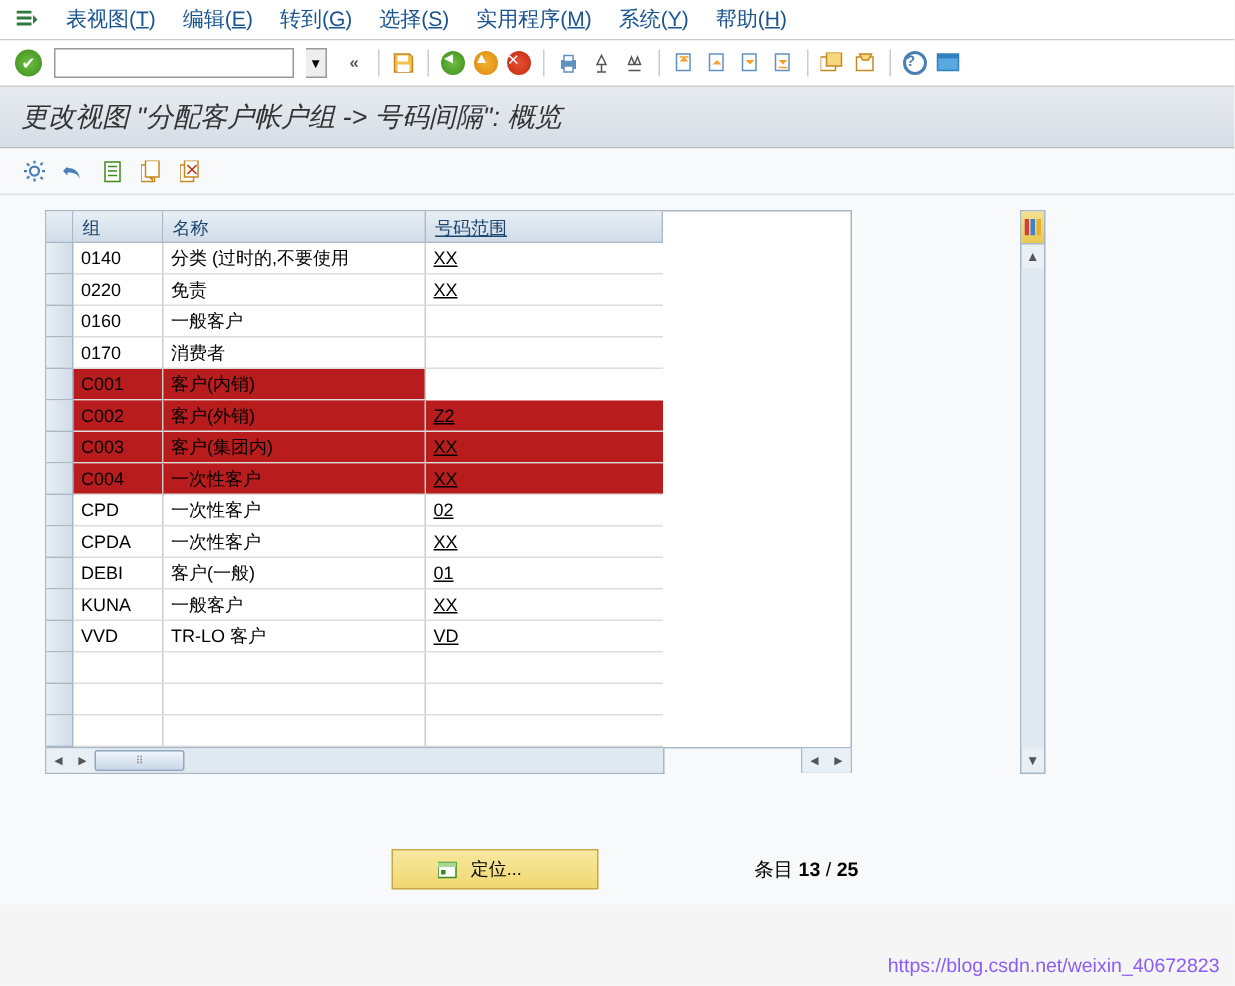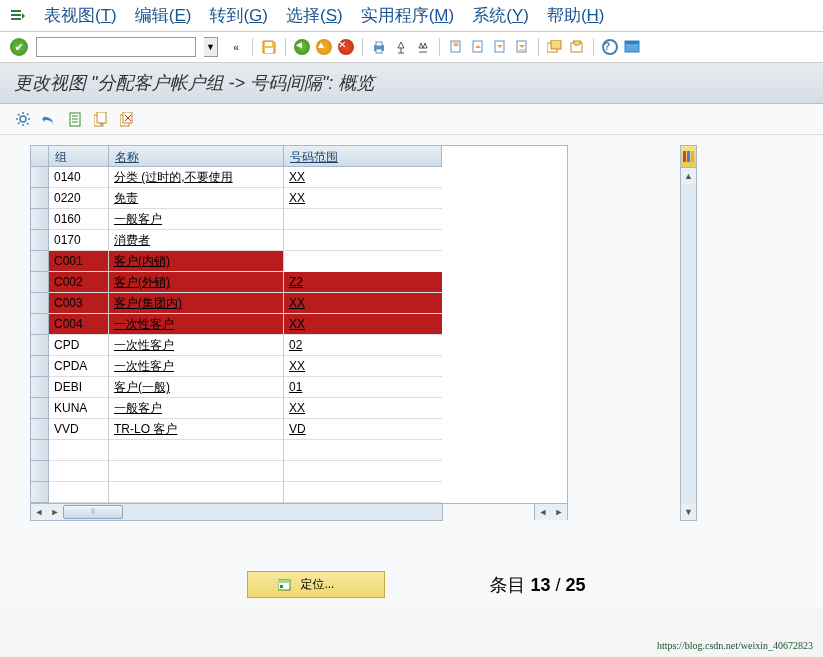--- a/index.html
+++ b/index.html
@@ -22,21 +22,21 @@
       gap: 18px;
     }
     .menu-icon {
       width: 16px; height: 14px;
       display: inline-flex; align-items: center; justify-content: center;
       color: #2d7a3e;
     }
     .menu-item {
       color: #1a5490;
       cursor: pointer;
-      font-size: 17px;
+      font-size: 14px;
     }
     .menu-item u { text-decoration: underline; }
     
     .toolbar {
       background: #fff;
       border-bottom: 1px solid #ccc;
       display: flex;
       align-items: center;
       padding: 5px 10px;
       gap: 2px;
@@ -132,21 +132,21 @@
       overflow:hidden;
       white-space:nowrap;
     }
     .rowhead {
       width:18px;
       background: linear-gradient(to right,#e8eff5,#d0dce8);
       border-right:1px solid #a8b8c8;
       border-bottom:1px solid #a8b8c8;
     }
     .c-group { width:60px; }
-    .c-name { width:175px;text-decoration:underline; }
+    .c-name { width:175px; }
     .c-range { width:158px; border-right:none;text-decoration:underline;}
     .hl { background:#b91c1c; }
     .hl-corner { position:relative; }
     .hl-corner::before, .hl-corner::after {
       content:''; position:absolute; width:5px;height:5px;
       border:1px solid #d04040;
     }
     .hl-corner::before { top:-1px;left:-1px; border-right:none;border-bottom:none;}
     .hl-corner::after { bottom:-1px;right:-1px; border-left:none;border-top:none;}
     .vscroll {
@@ -183,24 +183,24 @@
       gap:104px; margin-top:50px;
     }
     .position-btn {
       background: linear-gradient(#f8e8a0,#f0d870);
       border:1px solid #c8a840;
       padding:4px 50px 4px 30px;
       display:flex;align-items:center;gap:8px;
       cursor:pointer;
     }
     .pos-icon { width:14px;height:14px; display:inline-flex;}
-    .entries { font-size:18px; }
+    .entries { font-size:13px; }
     .watermark {
       position:absolute; bottom:6px; right:10px;
-      color:#14532d; font-size:10px;font-family:Liberation Serif, serif;
+      color:#8b5cf6; font-size:13px;
     }
     .hscroll-container { display:flex; justify-content:space-between; width:538px; }
   </style>
 </head>
 <body>
 
 <div class="menubar">
   <span class="menu-icon">
     <svg width="14" height="12" viewBox="0 0 14 12">
         <path d="M0 0h10v2H0zM0 4h10v2H0zM0 8h10v2H0z" fill="#2d7a3e"></path>

